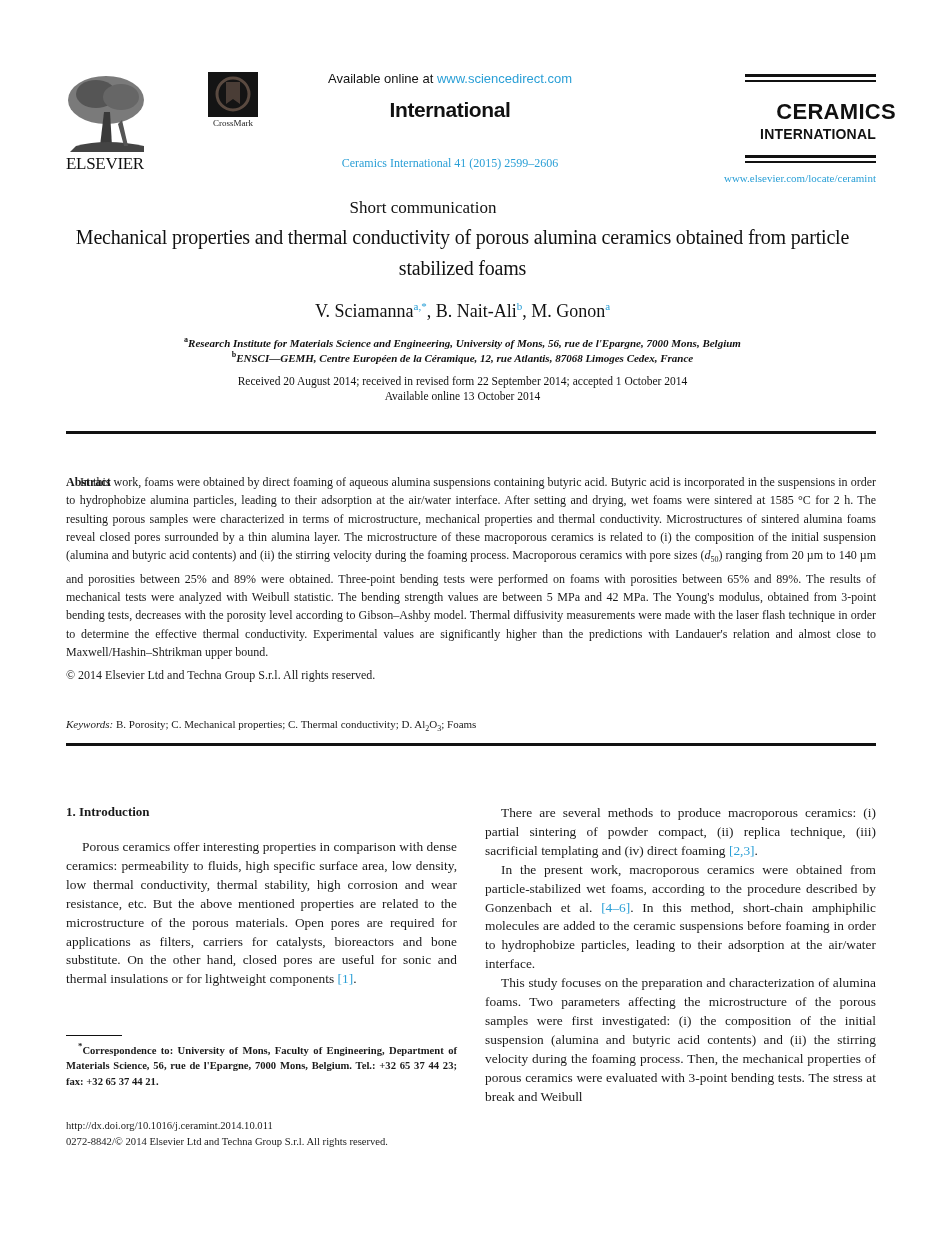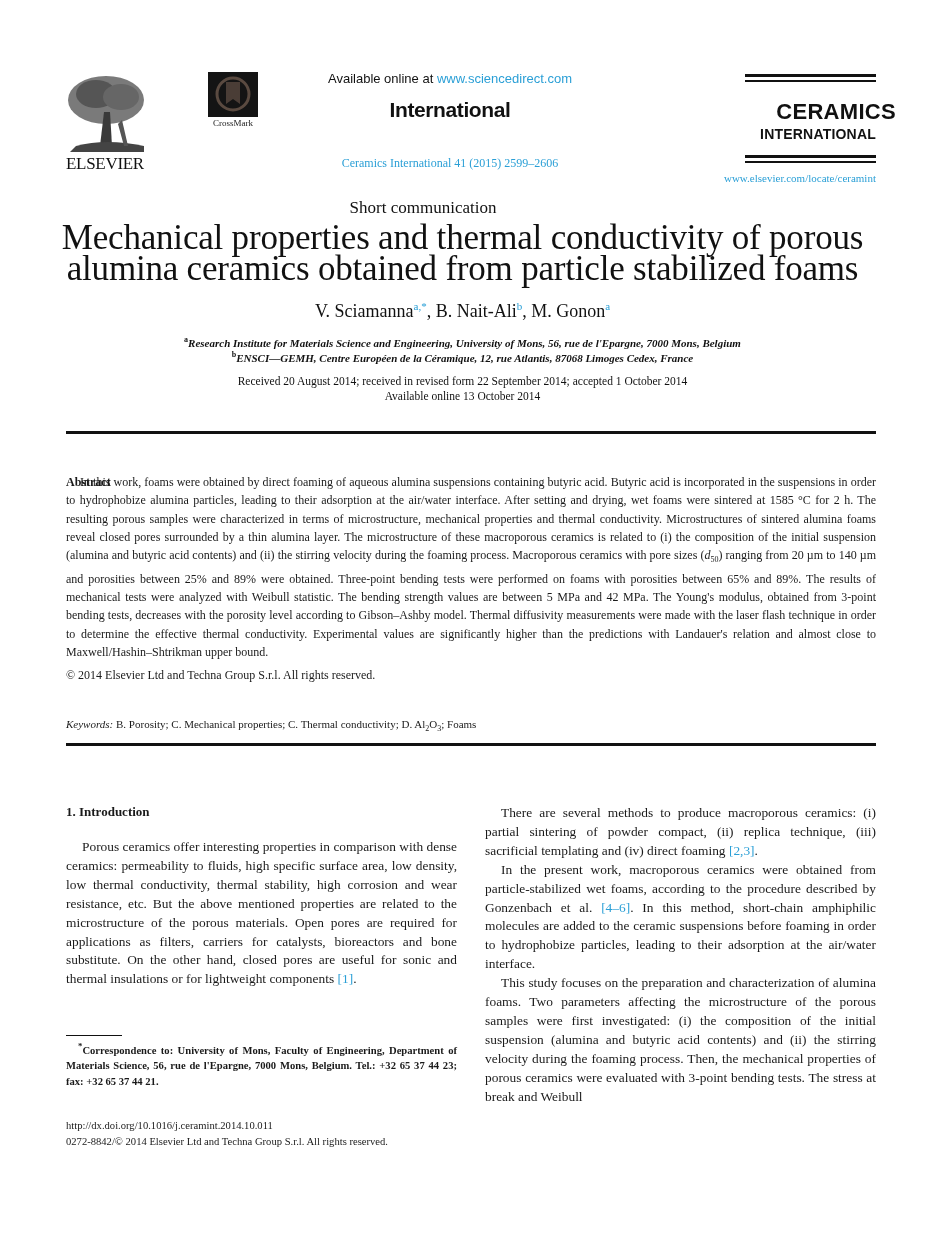--- a/index.html
+++ b/index.html
@@ -18,21 +18,21 @@
   .journal-ref { left: 300px; top: 156px; width: 300px; text-align: center; font-size: 12px; color: #2a9fd6; }
   .ci-rules-top { left: 745px; top: 74px; width: 131px; }
   .ci-rule { height: 3px; background: #111; margin-bottom: 3px; }
   .ci-rule.thin { height: 2px; }
   .ci-name { left: 750px; top: 101px; width: 146px; text-align: right; font-family: "Liberation Sans", sans-serif; font-weight: bold; font-size: 22px; line-height: 22px; color: #111; letter-spacing: 0.3px; }
   .ci-sub { left: 730px; top: 126px; width: 146px; text-align: right; font-family: "Liberation Sans", sans-serif; font-weight: bold; font-size: 14px; line-height: 16px; color: #111; letter-spacing: 0.2px; }
   .ci-rules-bottom { left: 745px; top: 155px; width: 131px; }
   .ci-url { left: 680px; top: 172px; width: 196px; text-align: right; font-size: 11px; color: #2a9fd6; }
   
   .article-type { left: 0; top: 198px; width: 846px; text-align: center; font-size: 17px; color: #111; }
-  .article-title { left: 40px; top: 222px; width: 845px; text-align: center; font-size: 35px; line-height: 31px; color: #111; letter-spacing: -0.2px; }
+  .article-title { left: 40px; top: 222px; width: 845px; text-align: center; font-size: 20px; line-height: 31px; color: #111; letter-spacing: -0.2px; }
   .authors { left: 0; top: 300px; width: 925px; text-align: center; font-size: 18px; color: #111; }
   .authors sup { font-size: 11px; color: #2a9fd6; }
   .affil { left: 0; width: 925px; text-align: center; font-size: 11px; font-style: italic; color: #111; font-weight: bold; }
   .affil sup { font-size: 8px; font-style: normal; }
   .dates { left: 0; width: 925px; text-align: center; font-size: 11.5px; color: #111; }
   .hrule { left: 66px; width: 810px; height: 2.5px; background: #111; }
   
   .abstract-head { left: 66px; top: 446px; font-size: 12px; font-weight: bold; margin-top: 29px; }
   .abstract-body { left: 66px; top: 473px; width: 810px; font-size: 12px; line-height: 18.3px; text-align: justify; text-indent: 14px; }
   .copyright { left: 66px; top: 668px; font-size: 12px; }

